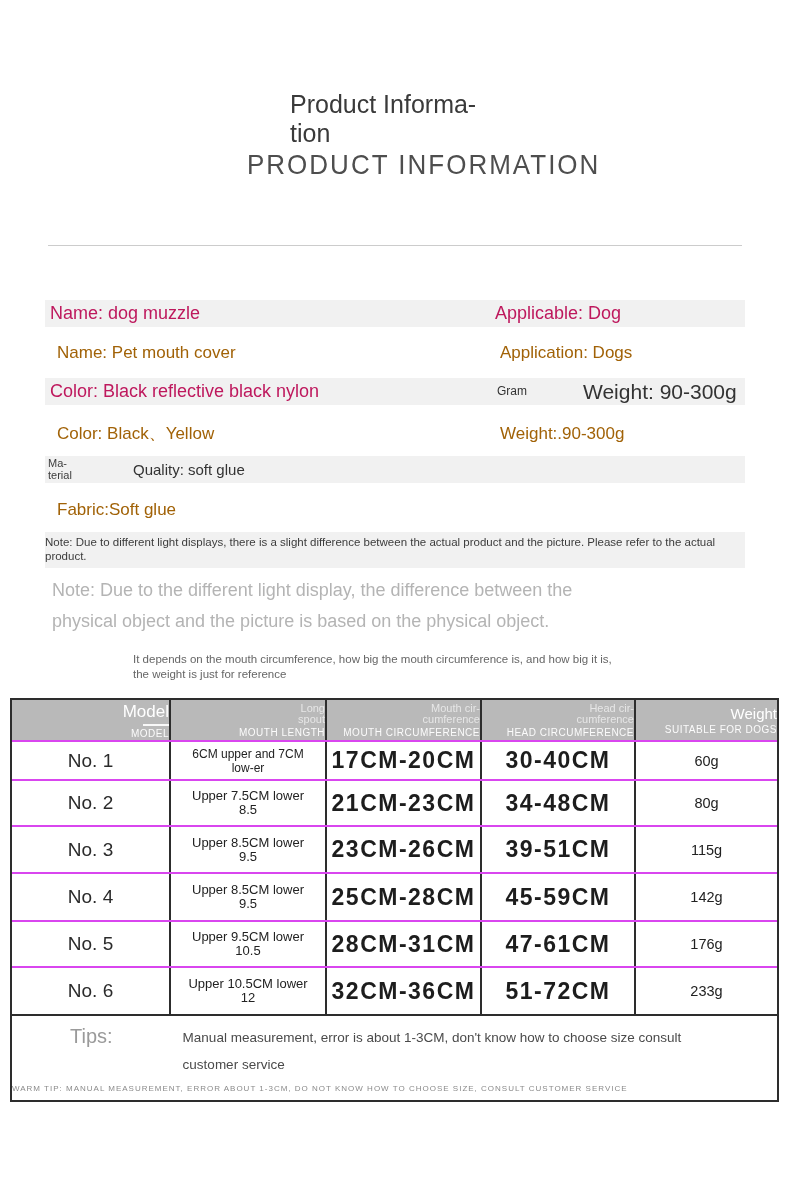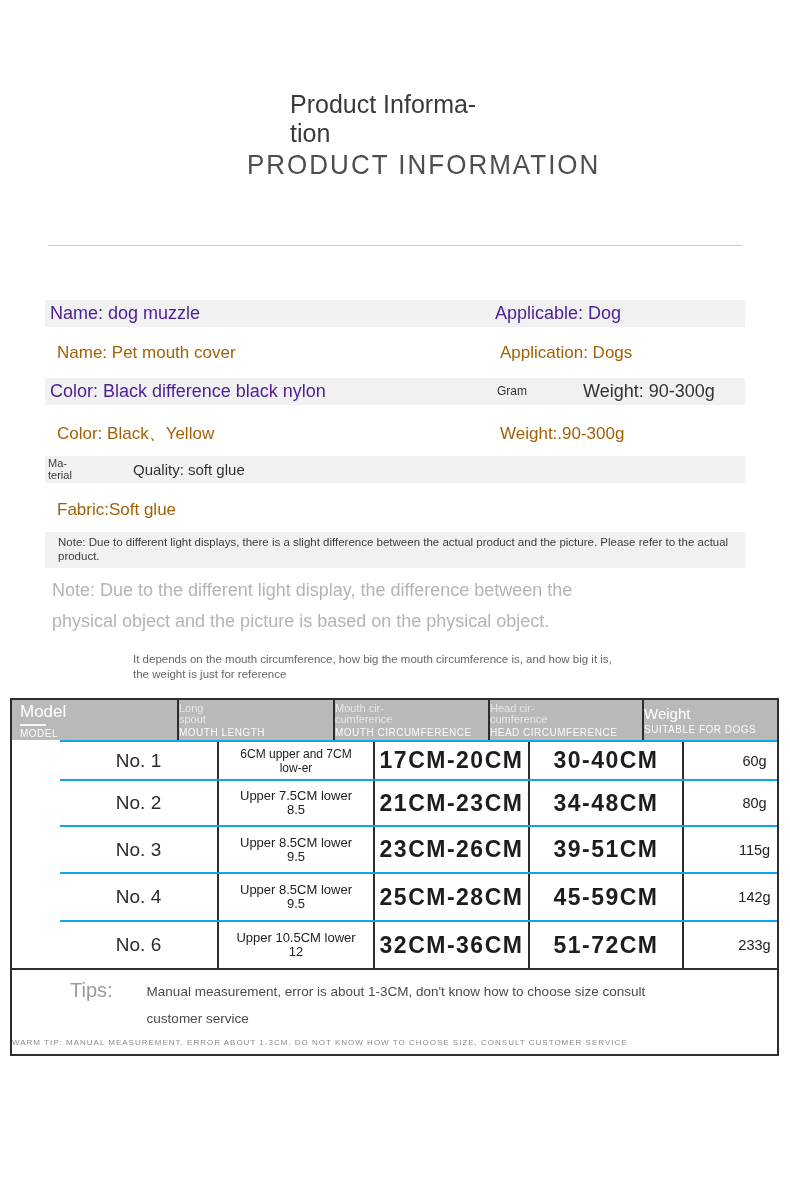--- a/index.html
+++ b/index.html
@@ -10,59 +10,59 @@
   .title{position:absolute;left:290px;top:90px;font-size:25px;line-height:29px;color:#3a3a3a;}
   .subtitle{position:absolute;left:247px;top:150px;font-size:26px;letter-spacing:2px;
             color:#4e4e4e;font-weight:400;transform:scaleY(1.05);}
   .divider{position:absolute;left:48px;top:245px;width:694px;height:1px;background:#ccc;}
 
   
   .bar{position:absolute;left:45px;width:700px;height:27px;background:#f1f1f1;}
   .plainrow{position:absolute;left:45px;width:700px;height:24px;background:transparent;}
   .bar span,.plainrow span{position:absolute;white-space:nowrap;}
   .lh27{line-height:27px;} .lh24{line-height:24px;}
-  .t-dark18{font-size:18px;color:#4c1d95;}
+  .t-dark18{font-size:18px;color:#be185d;}
   .t-gray17{font-size:17px;color:#a16207;}
   .t-gram{font-size:12px;color:#333;}
-  .t-weight{font-size:18px;color:#333;}
+  .t-weight{font-size:21px;color:#333;}
   .t-material{font-size:11px;line-height:11.5px;color:#3c3c3c;}
   .t-quality{font-size:15px;color:#333;}
 
   .notebar{position:absolute;left:45px;top:532px;width:700px;height:36px;background:#f1f1f1;
            font-size:11.5px;line-height:13.5px;color:#3c3c3c;padding-top:4px;box-sizing:border-box;}
-  .notebar div{padding-left:13px;}
+  .notebar div{padding-left:0;}
   .notegray{position:absolute;left:52px;font-size:18px;color:#b4b4b4;white-space:nowrap;}
   .tipsmall{position:absolute;left:133px;top:652px;font-size:11.5px;line-height:15px;color:#666;}
 
   
   .ptable{position:absolute;left:10px;top:698px;width:769px;border:2px solid #2d2d2d;box-sizing:border-box;}
   .grid5{display:grid;grid-template-columns:157px 156px 155px 154px 143px;}
   .thead{background:#b9b9b9;height:40px;}
-  .thead .cell{border-left:2px solid #2d2d2d;display:flex;flex-direction:column;align-items:flex-start;
-               justify-content:center;text-align:center;color:#fff;margin-left:8px;}
+  .thead .cell{border-left:2px solid #2d2d2d;display:flex;flex-direction:column;align-items:flex-end;
+               justify-content:center;text-align:center;color:#fff;}
   .thead .cell:first-child{border-left:none;}
   .h-main{font-size:17px;}
   .h-main-sm{font-size:11px;line-height:11px;color:rgba(255,255,255,.65);}
   .h-weight{font-size:15px;}
   .h-caps{font-size:10px;letter-spacing:.5px;margin-top:2px;color:rgba(255,255,255,.95);}
   .h-underline{width:26px;height:2px;background:rgba(255,255,255,.9);margin-top:2px;}
 
-  .trow{border-top:2px solid #0ea5e9;margin-left:48px;}
+  .trow{border-top:2px solid #d946ef;}
   .trow .cell{border-left:2px solid #2d2d2d;display:flex;align-items:center;justify-content:center;
               text-align:center;}
   .trow .cell:first-child{border-left:none;}
   .c-model{font-size:19px;color:#2b2b2b;}
   .c-length{font-size:13px;color:#222;padding:0 14px;line-height:14px;}
   .c-big{font-size:23px;font-weight:bold;letter-spacing:1.5px;color:#1d1d1d;white-space:nowrap;}
   .c-weightv{font-size:14.5px;color:#222;}
 
   .tipsrow{border-top:2px solid #2d2d2d;height:86px;box-sizing:border-box;
            display:flex;flex-direction:column;justify-content:center;}
   .tips-main{display:flex;align-items:flex-start;}
-  .tips-label{font-size:20px;color:#9a9a9a;margin-left:58px;margin-right:34px;line-height:24px;}
+  .tips-label{font-size:20px;color:#9a9a9a;margin-left:58px;margin-right:70px;line-height:24px;}
   .tips-text{font-size:13.5px;line-height:27px;color:#4a4a4a;width:545px;}
   .tips-caps{font-size:8px;letter-spacing:1px;color:#8a8a8a;text-align:left;margin-top:6px;
              white-space:nowrap;}
 </style>
 </head>
 <body>
 
 <div id="page">
 
   <div class="title">
@@ -74,21 +74,21 @@
 
   <div class="bar" style="top:300px">
     <span class="t-dark18 lh27" style="left:5px">Name: dog muzzle</span>
     <span class="t-dark18 lh27" style="left:450px">Applicable: Dog</span>
   </div>
   <div class="plainrow" style="top:341px">
     <span class="t-gray17 lh24" style="left:12px">Name: Pet mouth cover</span>
     <span class="t-gray17 lh24" style="left:455px">Application: Dogs</span>
   </div>
   <div class="bar" style="top:378px">
-    <span class="t-dark18 lh27" style="left:5px">Color: Black difference black nylon</span>
+    <span class="t-dark18 lh27" style="left:5px">Color: Black reflective black nylon</span>
     <span class="t-gram lh27" style="left:452px">Gram</span>
     <span class="t-weight lh27" style="left:538px">Weight: 90-300g</span>
   </div>
   <div class="plainrow" style="top:422px">
     <span class="t-gray17 lh24" style="left:12px">Color: Black、Yellow</span>
     <span class="t-gray17 lh24" style="left:455px">Weight:.90-300g</span>
   </div>
   <div class="bar" style="top:456px">
     <span class="t-material" style="left:3px;top:2px">
       <span>Ma-</span><br>
@@ -165,20 +165,27 @@
     </div>
 
     <div class="grid5 trow" style="height:46px">
       <div class="cell c-model">No. 4</div>
       <div class="cell c-length">Upper 8.5CM lower 9.5</div>
       <div class="cell c-big">25CM-28CM</div>
       <div class="cell c-big">45-59CM</div>
       <div class="cell c-weightv">142g</div>
     </div>
 
+    <div class="grid5 trow" style="height:44px">
+      <div class="cell c-model">No. 5</div>
+      <div class="cell c-length">Upper 9.5CM lower 10.5</div>
+      <div class="cell c-big">28CM-31CM</div>
+      <div class="cell c-big">47-61CM</div>
+      <div class="cell c-weightv">176g</div>
+    </div>
 
     <div class="grid5 trow" style="height:46px">
       <div class="cell c-model">No. 6</div>
       <div class="cell c-length">Upper 10.5CM lower 12</div>
       <div class="cell c-big">32CM-36CM</div>
       <div class="cell c-big">51-72CM</div>
       <div class="cell c-weightv">233g</div>
     </div>
 
     <div class="tipsrow">

